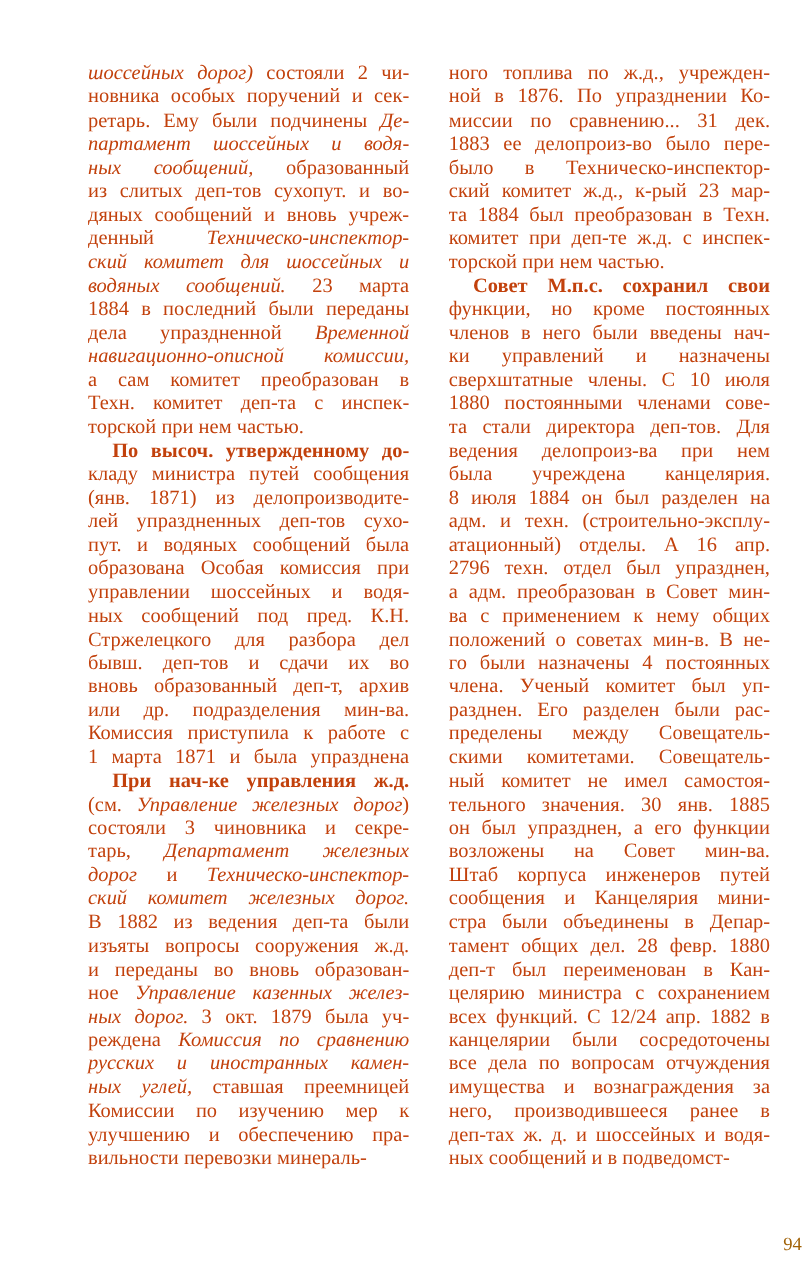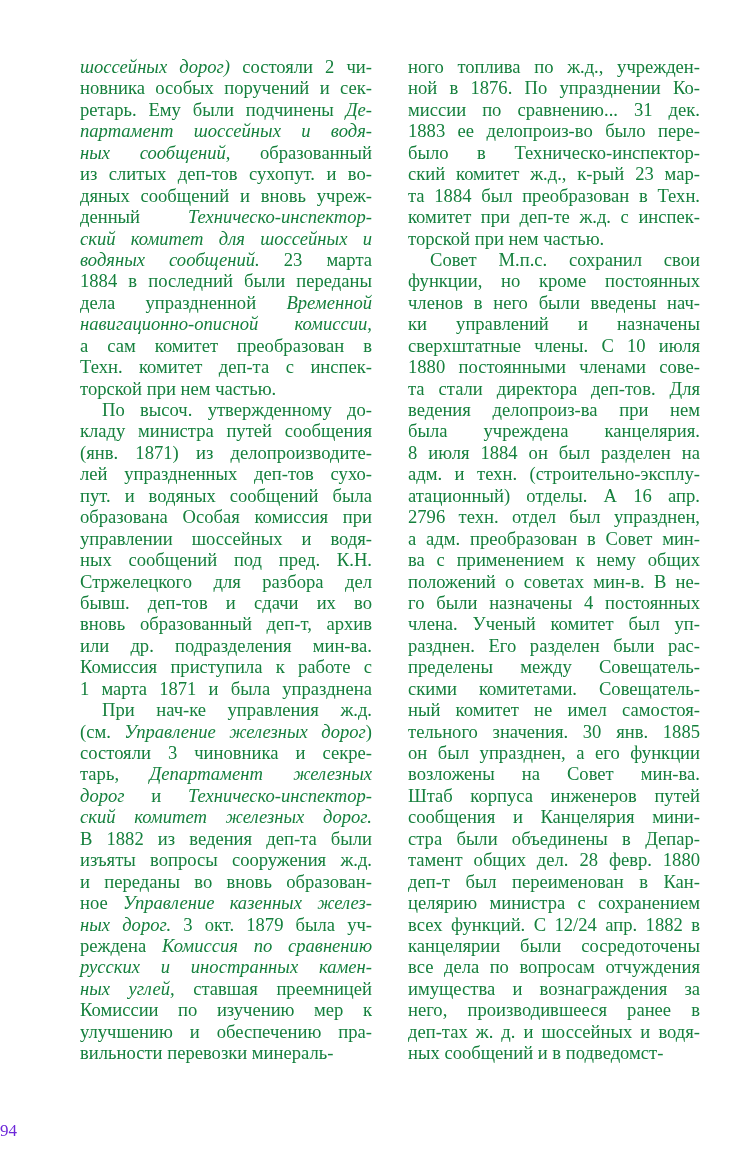--- a/index.html
+++ b/index.html
@@ -5,42 +5,42 @@
   html, body { margin: 0; padding: 0; background: #ffffff; }
   body { width: 729px; height: 1170px; position: relative; overflow: hidden; }
   .page { position: absolute; left: 0; top: 0; width: 729px; height: 1170px; background: #ffffff; }
   .col {
     position: absolute;
     top: 56px;
     width: 292px;
     font-family: "Liberation Serif", serif;
     font-size: 18.6px;
     line-height: 21.45px;
-    color: #15803d;
+    color: #c2410c;
   }
   .col.left { left: 80px; }
   .col.right { left: 408px; }
   .line {
     display: block;
     white-space: nowrap;
     text-align: justify;
     text-align-last: justify;
     height: 21.45px;
   }
   .line.last { text-align-last: left; }
-  .line.indent { padding-left: 22px; }
+  .line.indent { padding-left: 22px; font-weight: bold; }
   .it { font-style: italic; }
   .page-number {
     position: absolute;
     left: 0; width: 729px;
     top: 1121px;
-    text-align: left;
+    text-align: right;
     font-family: "Liberation Serif", serif;
     font-size: 17px;
-    color: #6d28d9;
+    color: #a16207;
   }
 </style>
 </head>
 <body>
 
 <div class="page">
   <div class="col left" id="col-left">
       <span class="line"><span class="it">шоссейных дорог)</span><span> состояли 2 чи-</span></span>
       <span class="line"><span>новника особых поручений и сек-</span></span>
       <span class="line"><span>ретарь. Ему были подчинены </span><span class="it">Де-</span></span>

